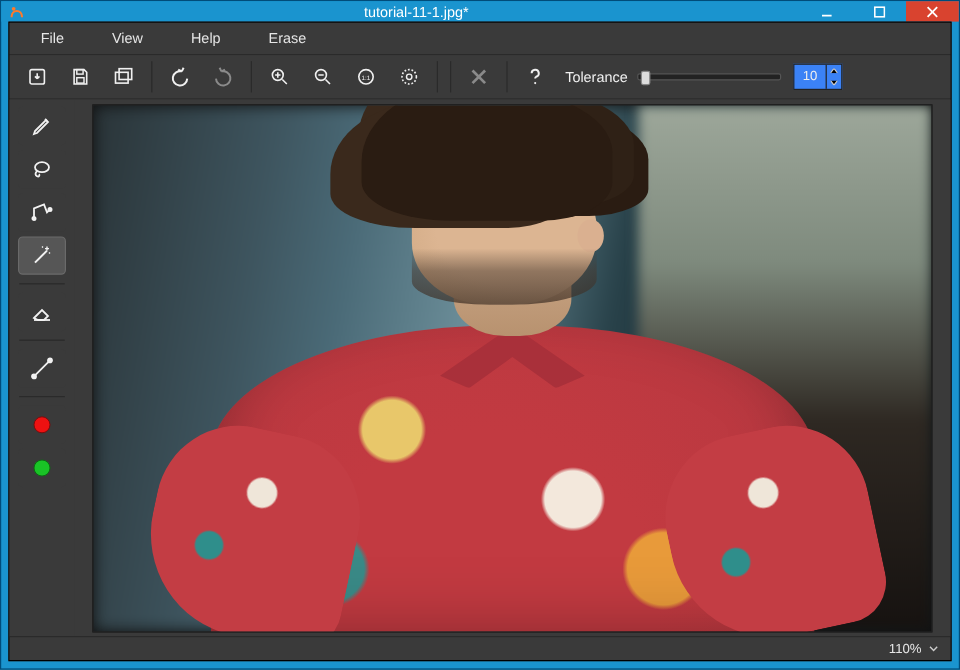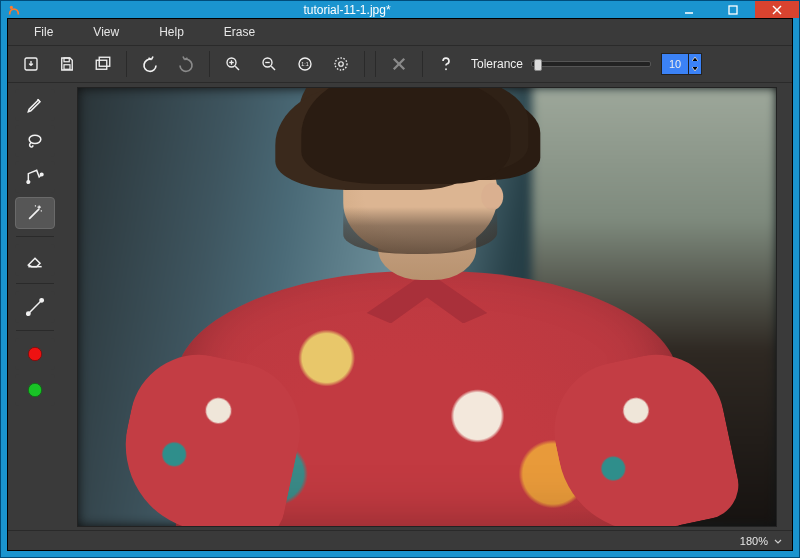--- a/index.html
+++ b/index.html
@@ -289,19 +289,19 @@
             <div class="ear"></div>
             <div class="beard"></div>
             <div class="glasses"></div>
           </div>
           <div class="hair"></div>
         </div>
       </div>
     </div>
 
     <div class="statusbar">
-      <span class="zoom-label">180%</span>
+      <span class="zoom-label">110%</span>
       <span class="zoom-arrow"><svg viewBox="0 0 8 8">
             <path d="M1 2l3 3 3-3" stroke-width="1.2"></path>
           </svg></span>
     </div>
   </div>
 </div>
 
 </body></html>

